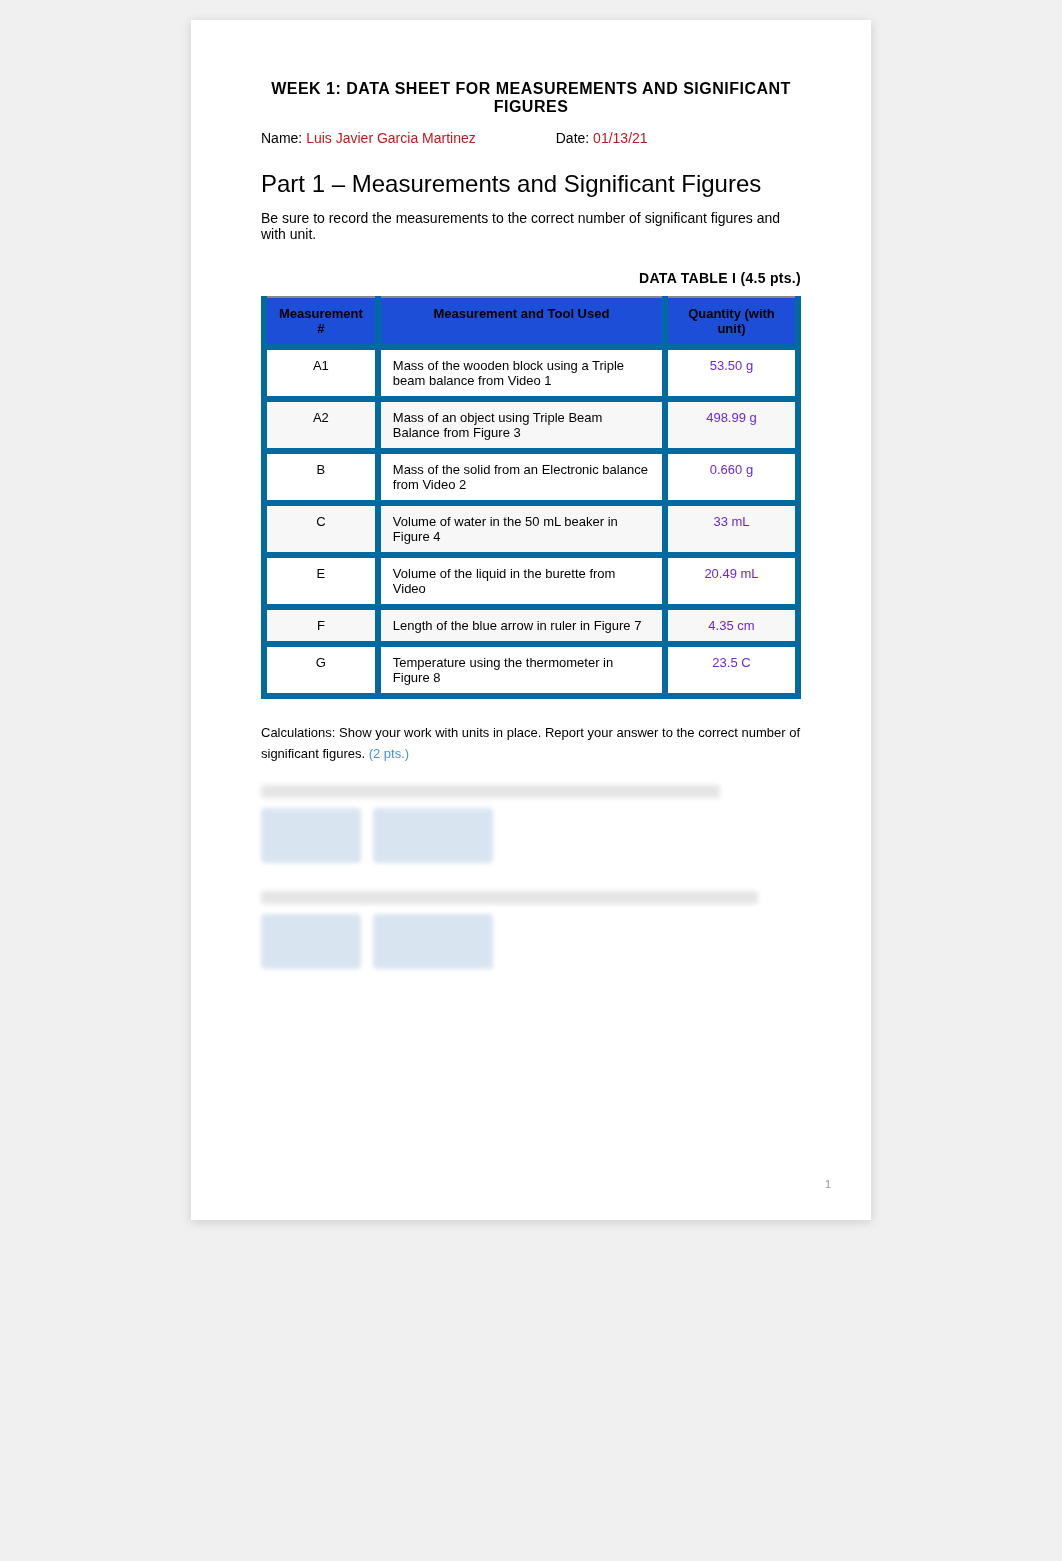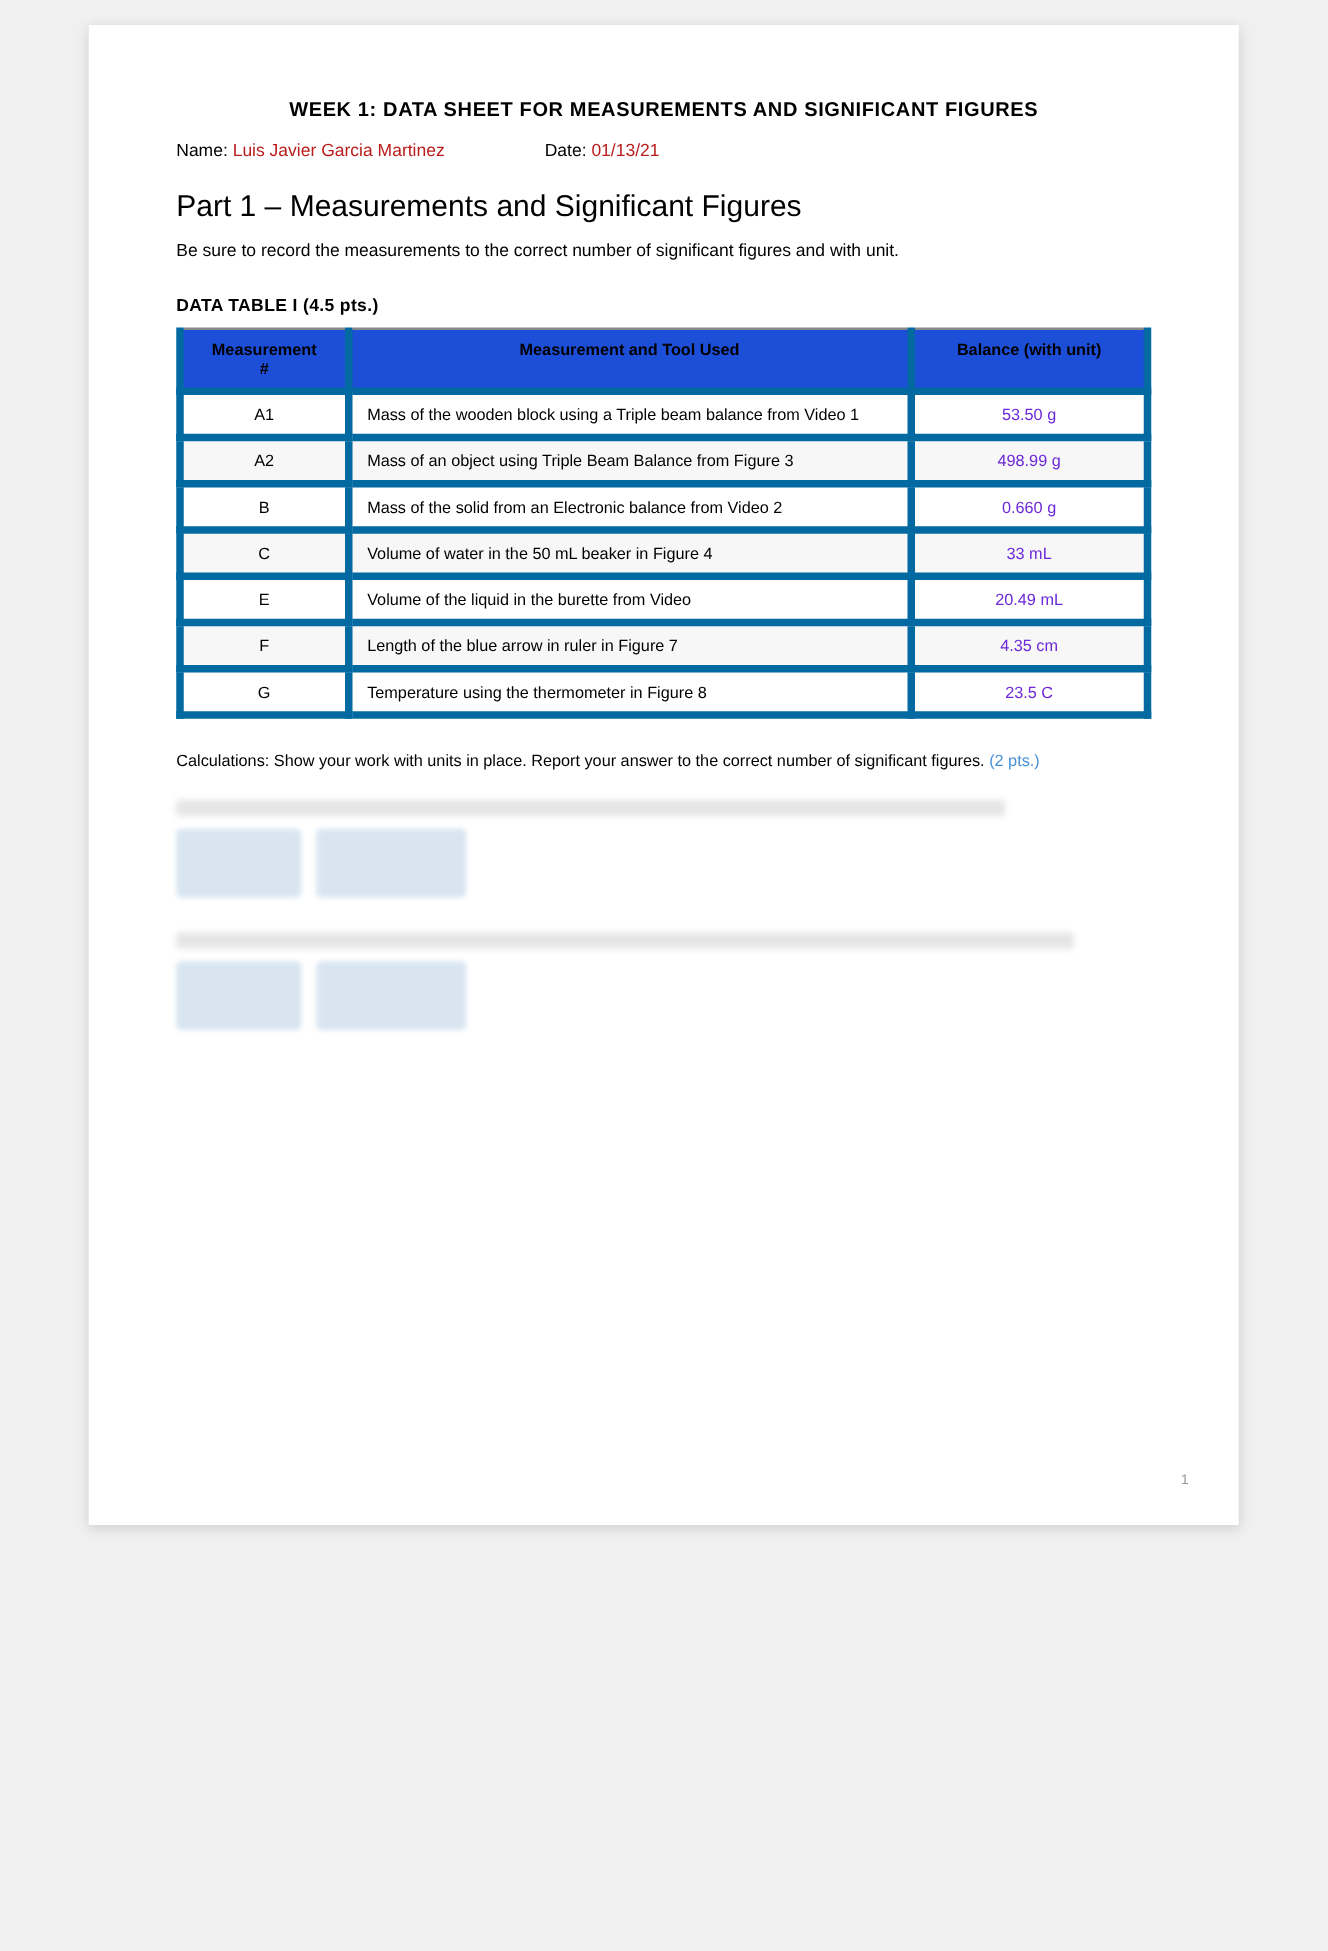--- a/index.html
+++ b/index.html
@@ -11,21 +11,21 @@
     body {
       background: #f0f0f0;
       display: flex;
       justify-content: center;
       padding: 20px;
       font-family: Georgia, 'Times New Roman', serif;
     }
 
     .page {
       background: #ffffff;
-      width: 920px;
+      width: 680px;
       min-height: 1200px;
       padding: 60px 70px 80px 70px;
       box-shadow: 0 2px 10px rgba(0,0,0,0.15);
       position: relative;
     }
 
     .page-title {
       text-align: center;
       font-size: 16px;
       font-weight: bold;
@@ -60,21 +60,21 @@
       font-family: Arial, sans-serif;
     }
 
     .instructions {
       font-size: 14px;
       margin-bottom: 28px;
       font-family: Liberation Sans, sans-serif;
     }
 
     .table-title {
-      text-align: left;
+      text-align: right;
       font-size: 14px;
       font-weight: bold;
       margin-bottom: 10px;
       font-family: Arial, sans-serif;
       letter-spacing: 0.3px;
     }
 
     .data-table {
       width: 100%;
       border-collapse: collapse;
@@ -203,21 +203,21 @@
 
   <p class="instructions">Be sure to record the measurements to the correct number of significant figures and with unit.</p>
 
   <div class="table-title">DATA TABLE I (4.5 pts.)</div>
 
   <table class="data-table">
     <thead>
       <tr>
         <th class="col-num">Measurement<br>#</th>
         <th class="col-measurement">Measurement and Tool Used</th>
-        <th class="col-quantity">Balance (with unit)</th>
+        <th class="col-quantity">Quantity (with unit)</th>
       </tr>
     </thead>
     <tbody id="table-body">
     <tr>
           <td class="col-num">A1</td>
           <td class="col-measurement">Mass of the wooden block using a Triple beam balance from  Video 1</td>
           <td class="col-quantity"><span class="quantity-value">53.50 g</span></td>
         </tr>
         <tr>
           <td class="col-num">A2</td>

